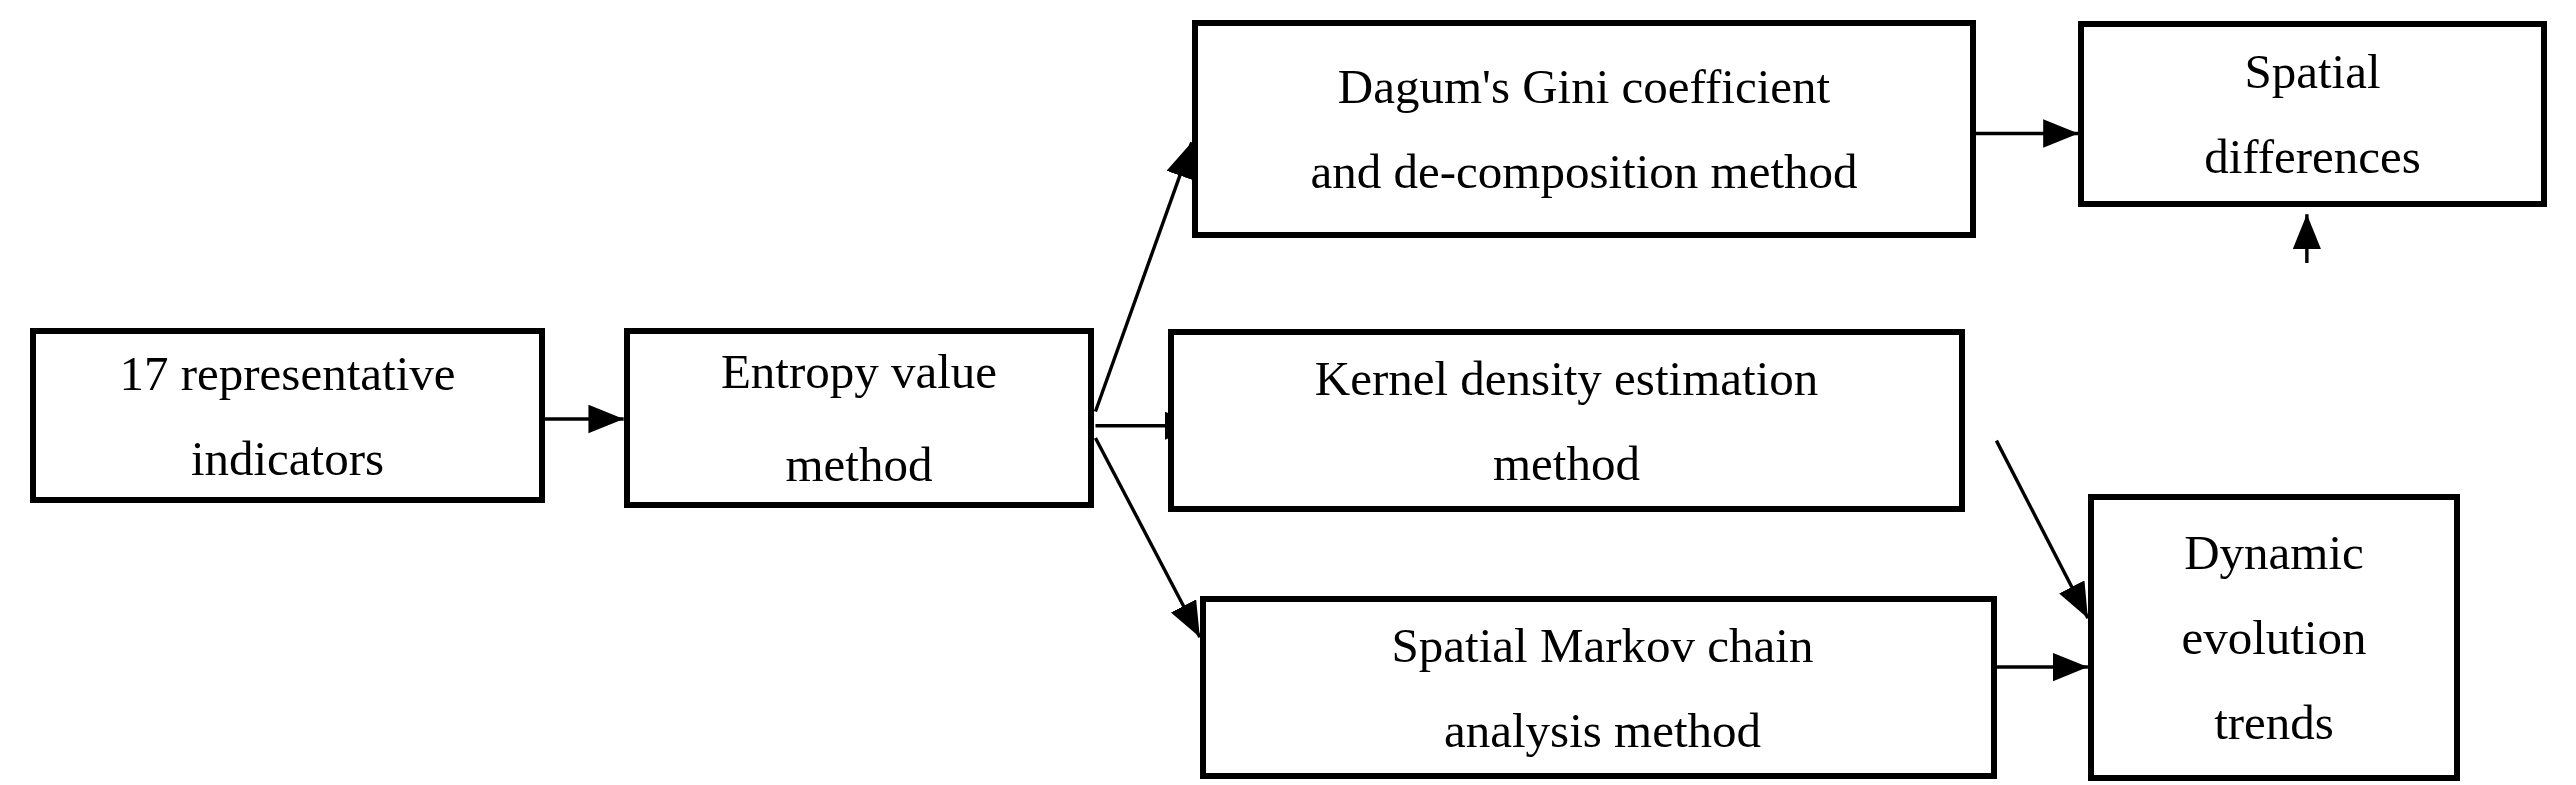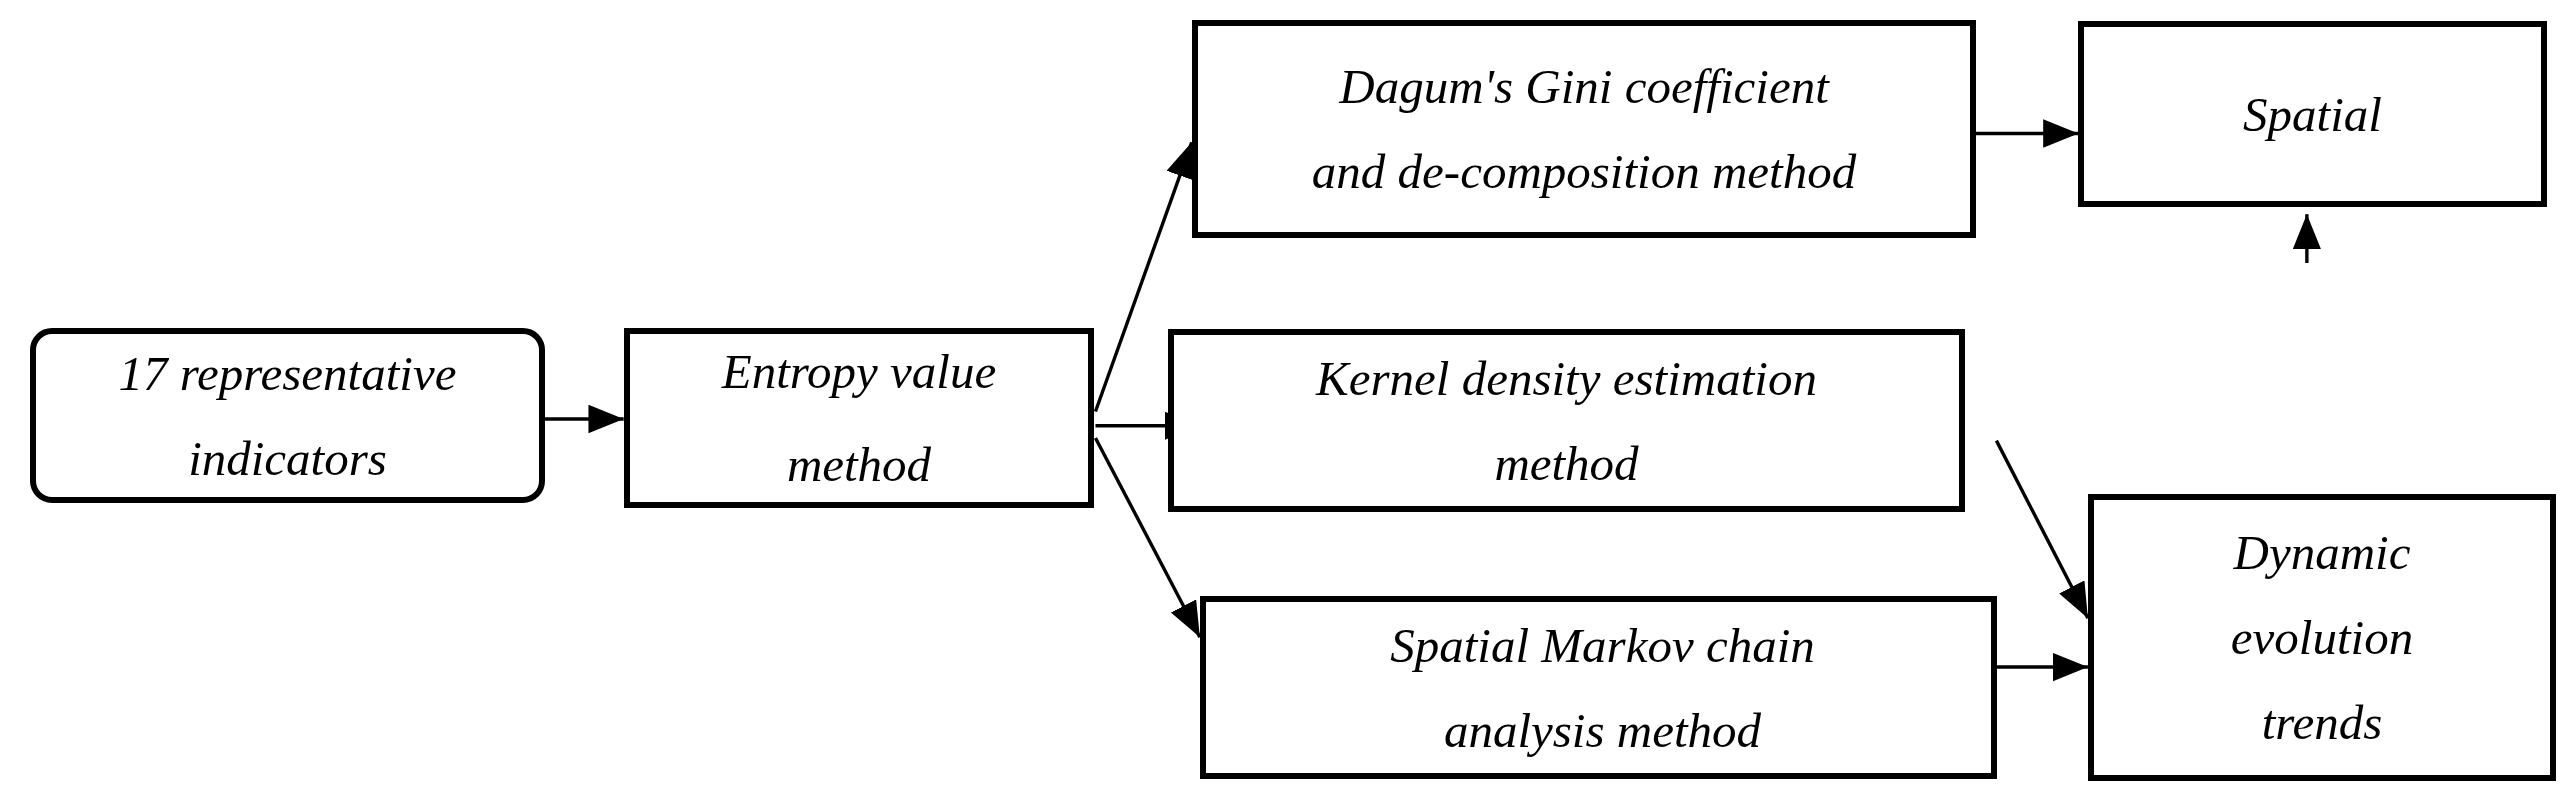--- a/index.html
+++ b/index.html
@@ -30,36 +30,35 @@
   .box {
     position: absolute;
     box-sizing: border-box;
     border: 6.8px solid #000000;
     background: #ffffff;
     display: flex;
     flex-direction: column;
     justify-content: center;
     align-items: center;
     text-align: center;
-    font-style: italic;
   }
   .tl {
     font-size: 49px;
     line-height: 85px;
     white-space: nowrap;
   }
   
-  #box-indicators  { left: 30px;   top: 328px; width: 515px;  height: 175px; border-radius: 22px; }
+  #box-indicators  { left: 30px;   top: 328px; width: 515px;  height: 175px; }
   #box-entropy     { left: 624px;  top: 328px; width: 470px;  height: 180px; gap: 8px; }
   #box-dagum       { left: 1192px; top: 20.3px;  width: 784px; height: 218px; }
   #box-kernel      { left: 1168px; top: 329px; width: 797px; height: 183px; }
   #box-markov      { left: 1200px; top: 596px; width: 797px; height: 183px; padding-left: 8px; }
   #box-spatialdiff { left: 2078px; top: 21px;  width: 469px;  height: 186px; text-align: center; }
   #box-convergence { left: 2078px; top: 263px; width: 472px;  height: 207px; }
-  #box-dynamic     { left: 2088px; top: 494px; width: 468px;  height: 287px; }
+  #box-dynamic     { left: 2088px; top: 494px; width: 372px;  height: 287px; }
 </style>
 </head>
 <body>
 
 <div id="canvas">
 
   <svg class="arrows" viewBox="0 0 3800 1158" xmlns="http://www.w3.org/2000/svg">
     <defs>
       <marker id="ah" markerUnits="userSpaceOnUse" markerWidth="60" markerHeight="48" refX="52" refY="21" orient="auto">
         <path d="M0,0 L52,21 L0,42 Z" fill="#000000"></path>
@@ -95,20 +94,21 @@
     <div class="tl">method</div>
   </div>
 
   <div class="box" id="box-markov">
     <div class="tl">Spatial Markov chain</div>
     <div class="tl">analysis method</div>
   </div>
 
   <div class="box" id="box-spatialdiff">
     <div class="tl">Spatial</div>
+    <div class="tl">differences</div>
   </div>
 
 
   <div class="box" id="box-dynamic">
     <div class="tl">Dynamic</div>
     <div class="tl">evolution</div>
     <div class="tl">trends</div>
   </div>
 
 </div>

